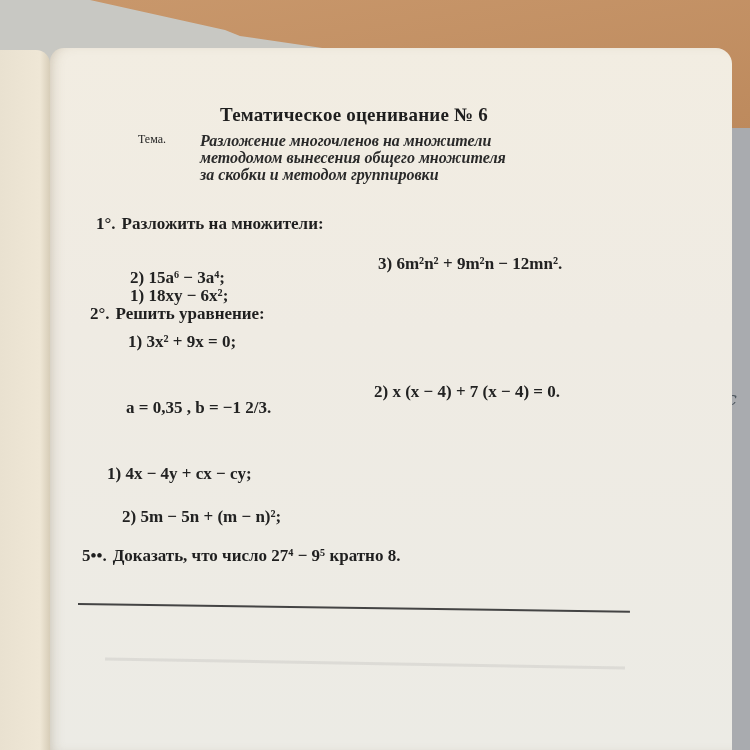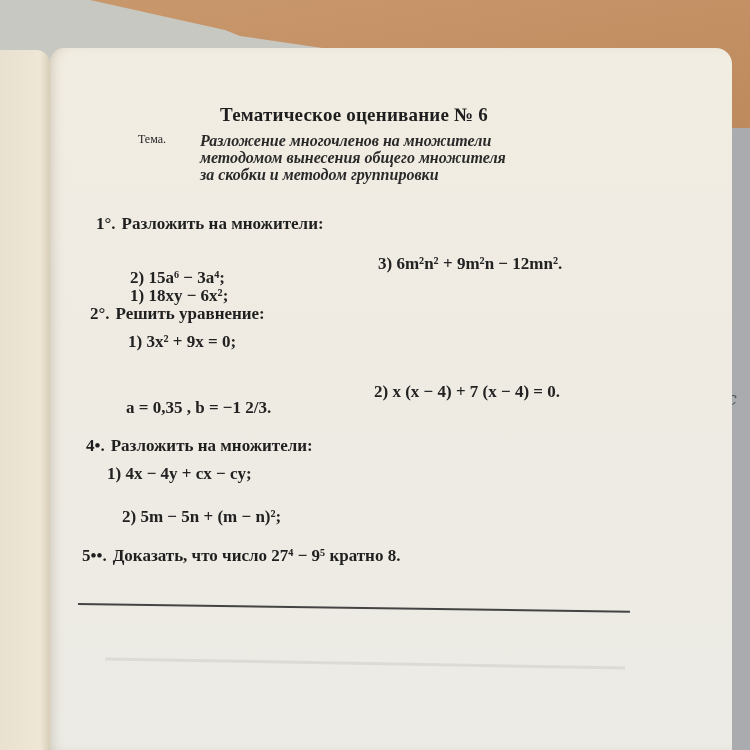--- a/index.html
+++ b/index.html
@@ -86,23 +86,20 @@
   <div class="item" style="left:328px; top:206px;">3) 6m²n² + 9m²n − 12mn².</div>
 
   <div class="task" style="left:40px; top:256px;">
     <span class="num">2°.</span><span>Решить уравнение:</span>
   </div>
   <div class="item" style="left:78px; top:284px;">1) 3x² + 9x = 0;</div>
   <div class="item" style="left:324px; top:294px;margin-top:40px;">2) x (x − 4) + 7 (x − 4) = 0.</div>
 
   <div class="item" style="left:76px; top:350px;font-family:Liberation Serif, serif;">a = 0,35 , b = −1 2/3.</div>
 
-  <div class="task" style="left:36px; top:388px;">
-    <span class="num">4•.</span><span>Разложить на множители:</span>
-  </div>
   <div class="item" style="left:57px; top:416px;">1) 4x − 4y + cx − cy;</div>
   <div class="item" style="left:72px; top:442px;margin-top:17px;">2) 5m − 5n + (m − n)²;</div>
 
   <div class="task" style="left:32px; top:482px;margin-top:16px;">
     <span class="num">5••.</span><span>Доказать, что число 27⁴ − 9⁵ кратно 8.</span>
   </div>
 
   <div class="rule"></div>
   <div class="ghost"></div>
 </div>

